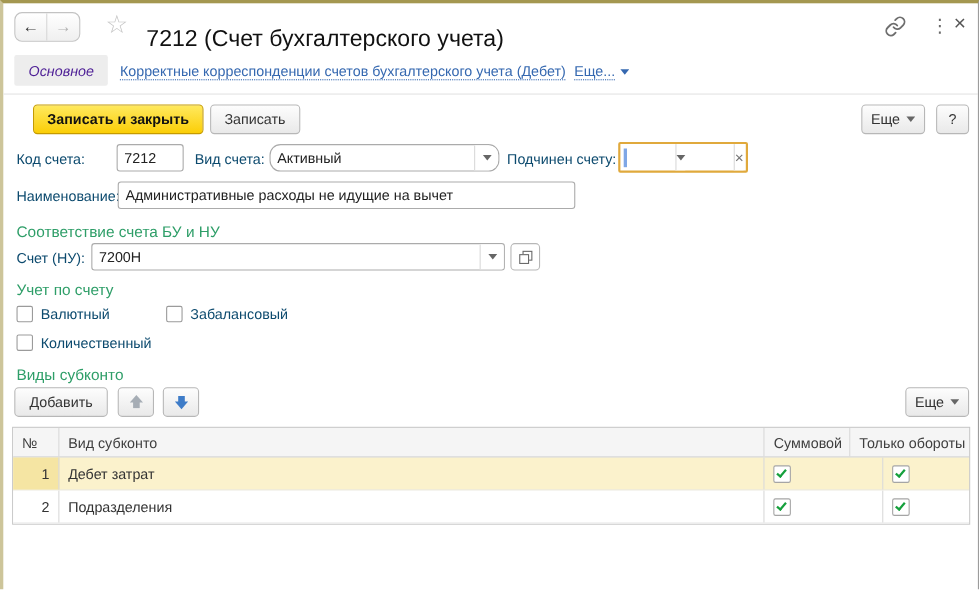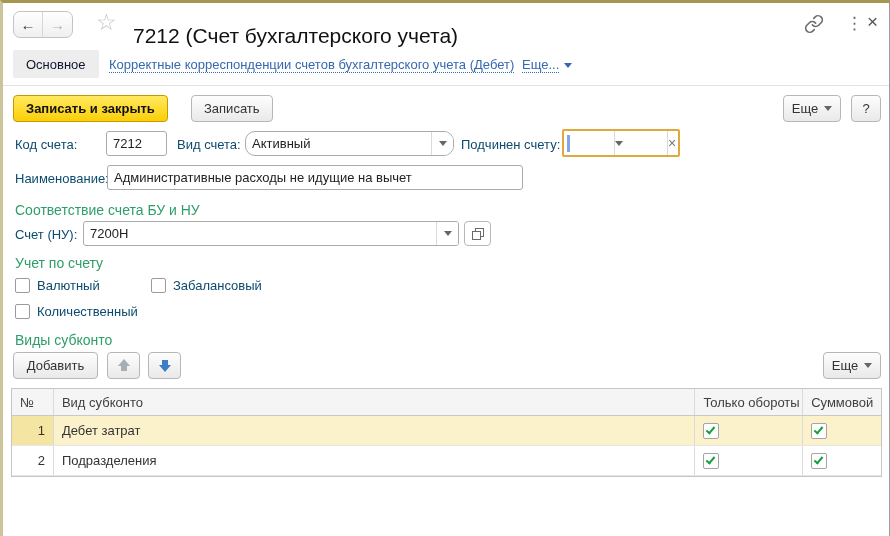--- a/index.html
+++ b/index.html
@@ -24,21 +24,21 @@
   .nav-btn.fwd { color:#B2B2B2; }
   .star { left:93px; top:8px; font-size:23px; color:#C4C4C4; line-height:1; }
   .win-title { left:130px; top:21px; font-size:21px; color:#111; white-space:nowrap; }
   .link-ic { left:801px; top:11px; width:20px; height:20px; }
   .kebab { left:843px; top:10px; font-size:17px; color:#686868; }
   .close-x { left:864px; top:8px; font-size:19px; color:#555; }
 
   
   .main-tab {
     left:10px; top:47px; height:28px; padding:0 13px; display:flex; align-items:center;
-    background:#EDEDED; color:#0f172a; border-radius:2px;
+    background:#EDEDED; color:#4c1d95; border-radius:2px;font-style:italic;
   }
   .nav-link { color:#3568B0; border-bottom:1px dotted #3568B0; white-space:nowrap; cursor:pointer; }
   .nav-link-pos { left:106px; top:54px; }
   .nav-more { left:519px; top:54px; display:flex; align-items:center; gap:5px; }
   .caret { width:0; height:0; border-left:4px solid transparent; border-right:4px solid transparent; border-top:5px solid #666; display:inline-block; }
   .caret.blue { border-top-color:#3568B0; }
   .hdiv { left:0; top:82px; width:890px; height:1px; background:#E3E3E3; }
 
   
   .btn {
@@ -125,21 +125,21 @@
   <div class="abs close-x">×</div>
 
   <div class="abs main-tab">Основное</div>
   <div class="abs nav-link-pos"><span class="nav-link">Корректные корреспонденции счетов бухгалтерского учета (Дебет)</span></div>
   <div class="abs nav-more">
     <span class="nav-link">Еще...</span>
     <span class="caret blue"></span>
   </div>
   <div class="abs hdiv"></div>
 
-  <button class="abs btn btn-yellow" style="left:10px; top:92px;">Записать и закрыть</button>
+  <button class="abs btn btn-yellow" style="left:27px; top:92px;">Записать и закрыть</button>
   <button class="abs btn" style="left:188px; top:92px;">Записать</button>
   <button class="abs btn" style="left:780px; top:92px; width:58px;">
     <span>Еще</span>
     <span class="caret"></span>
   </button>
   <button class="abs btn" style="left:848px; top:92px; width:30px; padding:0;">?</button>
 
   <div class="abs lbl" style="left:12px; top:134px;">Код счета:</div>
   <input class="abs inp" style="left: 103px; top: 128px; width: 61px;" value="7212">
   <div class="abs lbl" style="left:174px; top:134px;">Вид счета:</div>
@@ -205,22 +205,22 @@
     </button>
   <button class="abs btn" style="left:820px; top:349px; width:58px;">
     <span>Еще</span>
     <span class="caret"></span>
   </button>
 
   <div class="abs tbl">
     <div class="trow thead">
       <div class="cell c-num">№</div>
       <div class="cell c-name">Вид субконто</div>
+      <div class="cell c-sum">Суммовой</div>
       <div class="cell c-turn">Только обороты</div>
-      <div class="cell c-sum">Суммовой</div>
     </div>
     <div class="trow tbody-row selected">
       <div class="cell c-num">1</div>
       <div class="cell c-name">Дебет затрат</div>
       <div class="cell c-turn">
           <span class="tbl-cb checked">
             <span class="checkmark"></span>
           </span>
         </div>
       <div class="cell c-sum">

